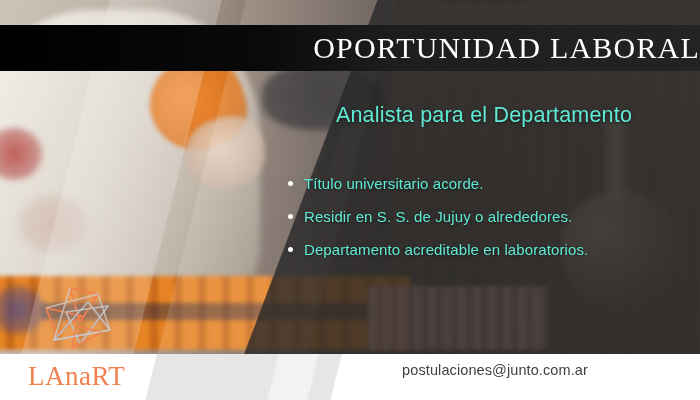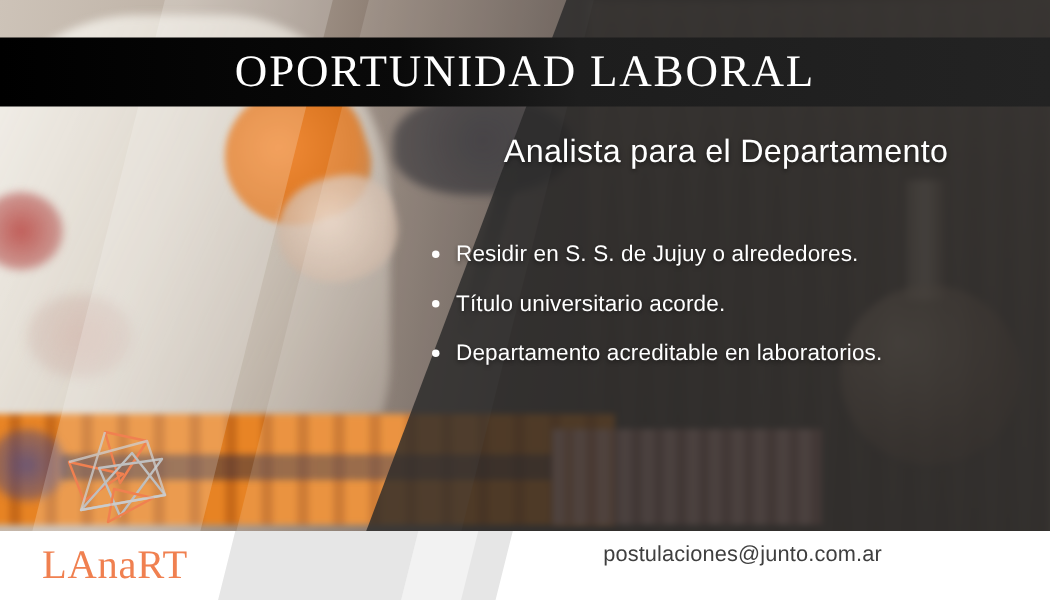--- a/index.html
+++ b/index.html
@@ -151,36 +151,36 @@
   }
 
   
   .banner {
     position: absolute;
     top: 25px; left: 0;
     width: 700px; height: 46px;
     background: linear-gradient(90deg, #000 0%, #0a0a0a 38%, #1d1d1d 55%, #232323 100%);
     display: flex;
     align-items: center;
-    justify-content: center;
+    justify-content: flex-end;
   }
   .banner-text {
     font-family: "Liberation Serif", serif;
     font-size: 30px;
     letter-spacing: 1.2px;
     color: #ffffff;
     white-space: nowrap;
   }
 
   
   .content {
     position: absolute;
-    left: 282px; top: 86px;
+    left: 282px; top: 100px;
     width: 404px;
-    color: #ffffff;
+    color: #5eead4;
   }
   .job-title {
     font-size: 21.5px;
     line-height: 31px;
     font-weight: 400;
     letter-spacing: .2px;
     text-align: center;
     margin: 0;
     text-shadow: 0 1px 3px rgba(0,0,0,.45);
   }
@@ -297,25 +297,25 @@
   </div>
 
   <div class="content">
     <div class="job-title">
       <div>Analista para el Departamento</div>
     </div>
 
     <ul class="requirements">
       <li>
         <span class="bullet"></span>
-        <span>Residir en S. S. de Jujuy o alrededores.</span>
+        <span>Título universitario acorde.</span>
       </li>
       <li>
         <span class="bullet"></span>
-        <span>Título universitario acorde.</span>
+        <span>Residir en S. S. de Jujuy o alrededores.</span>
       </li>
       <li>
         <span class="bullet"></span>
         <span>Departamento acreditable en laboratorios.</span>
       </li>
     </ul>
   </div>
 
   <div class="logo-mark">
     <svg width="104" height="68" viewBox="0 0 104 68">

